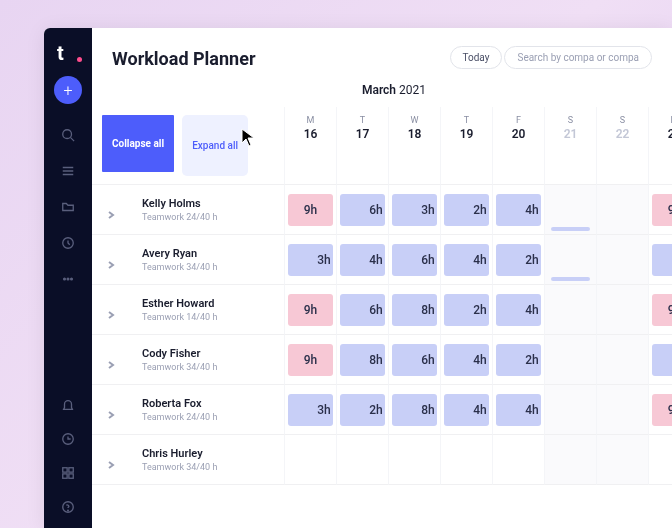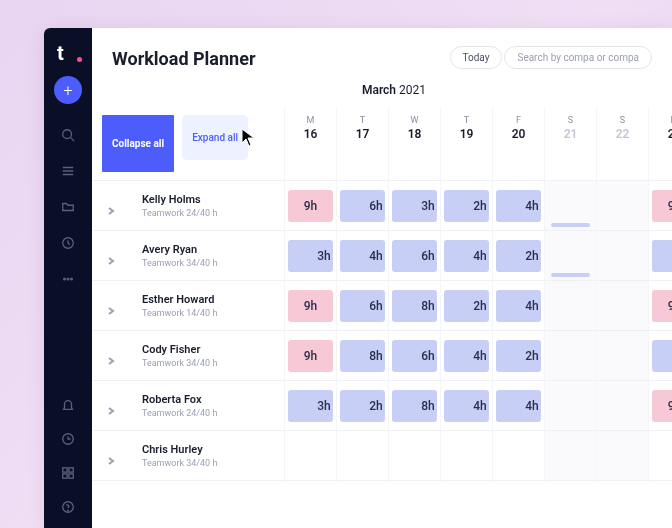--- a/index.html
+++ b/index.html
@@ -22,21 +22,21 @@
   .page-title { font-size: 18px; font-weight: 700; color: #1a1d2e; }
   .header-right { margin-left: auto; display: flex; gap: 2px; align-items: center; }
   .today-btn { border: 1px solid #e2e4ea; background: #fff; border-radius: 14px; padding: 5px 12px; font-size: 10px; color: #4a4f66; cursor: pointer; }
   .search { border: 1px solid #e2e4ea; border-radius: 14px; padding: 5px 12px; font-size: 10px; color: #9a9fb3; min-width: 110px; }
   .month-row { text-align: center; font-size: 12px; color: #1a1d2e; padding: 4px 0 10px 0; margin-left: 24px; }
   .month-row b { font-weight: 600; }
   .grid-wrap { flex: 1; overflow: hidden; }
   .grid { display: grid; grid-template-columns: 192px repeat(8, 52px); }
   .controls-cell { grid-column: 1; padding: 8px 10px; display: flex; gap: 8px; align-items: flex-start; border-bottom: 1px solid #f0f0f2; }
   .btn-collapse { background: #4d5dfb; color: #fff; border: none; border-radius: 1px; padding: 23px 10px; font-size: 10px; font-weight: 700; cursor: pointer; }
-  .btn-expand { background: #eef1ff; color: #4d5dfb; border: none; border-radius: 5px; padding: 17px 10px; font-size: 10px; font-weight: 500; cursor: pointer; }
+  .btn-expand { background: #eef1ff; color: #4d5dfb; border: none; border-radius: 5px; padding: 25px 10px; font-size: 10px; font-weight: 500; cursor: pointer; }
   .day-head { text-align: center; padding: 8px 0; border-bottom: 1px solid #f0f0f2; border-left: 1px solid #f4f5f8; }
   .day-head .dow { font-size: 9px; color: #8a8fa3; }
   .day-head .num { font-size: 12px; font-weight: 600; color: #1a1d2e; margin-top: 2px; }
   .day-head.weekend .num { color: #c3c7d6; }
   .user-cell { display: flex; align-items: center; gap: 10px; padding: 12px 10px 12px 14px; border-bottom: 1px solid #f0f0f2; }
   .chev { width: 10px; height: 10px; }
   .chev svg { stroke: #9a9fb3; fill: none; stroke-width: 2; }
   .user-info { display: flex; flex-direction: column; gap: 2px; margin-left: 16px; }
   .user-name { font-size: 11px; font-weight: 600; color: #1a1d2e; }
   .user-meta { font-size: 9px; color: #9a9fb3; }

